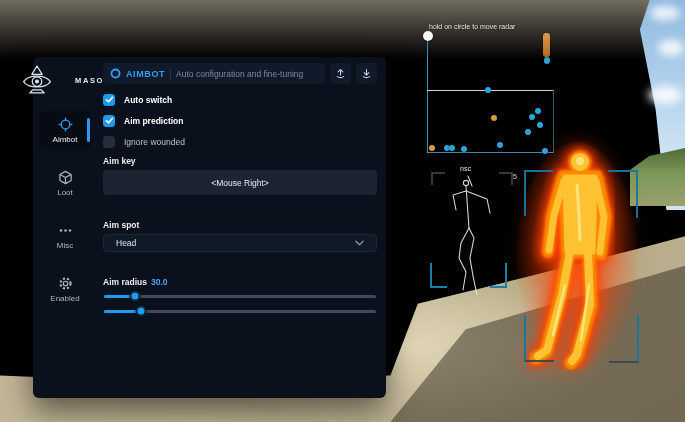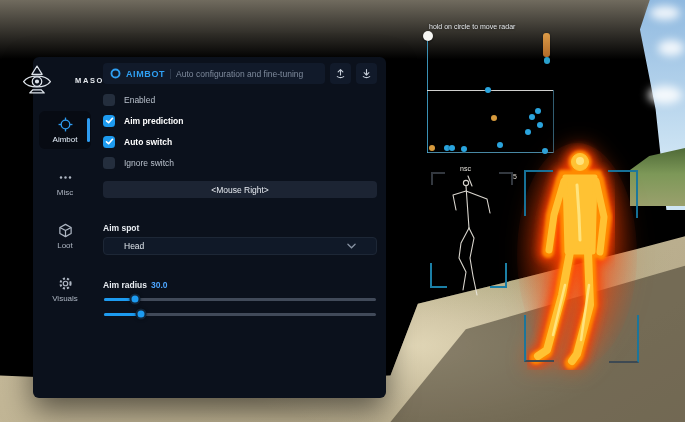--- a/index.html
+++ b/index.html
@@ -109,24 +109,24 @@
   .check-row { display:flex; align-items:center; gap:9px; height:13px; margin-bottom:8px; cursor:pointer; }
   .checkbox { width:12px; height:12px; border-radius:3.5px; background:#242e3d; flex:0 0 auto;
     display:flex; align-items:center; justify-content:center; }
   .checkbox svg { opacity:0; }
   .check-row.checked .checkbox { background:#1d9bf0; }
   .check-row.checked .checkbox svg { opacity:1; }
   .check-label { font-size:8.5px; color:#b9c1cc; }
   .check-row.checked .check-label { color:#ffffff; font-weight:bold; }
 
   .section-label { font-size:8.5px; color:#e9edf2; font-weight:bold; } .mt8 { margin-top:25px; } .mt6 { margin-top:6px; }
-  .key-button { margin-top:4px; height:17px; width:100%; border:none; border-radius:4px;
+  .key-button { margin-top:4px; height:25px; width:100%; border:none; border-radius:4px;
     background:#1c2433; color:#e6eaf0; font-size:8.5px; font-family:"Liberation Sans",sans-serif; cursor:pointer; }
   .select { margin-top:4px; height:18px; width:100%; border-radius:4px; background:#101928;
-    border:1px solid #1d2736; display:flex; align-items:center; padding:0 20px; cursor:pointer; }
+    border:1px solid #1d2736; display:flex; align-items:center; padding:0 12px; cursor:pointer; }
   .select-value { flex:1; font-size:8.5px; color:#dfe5ec; }
   .select .chev { color:#8792a2; display:flex; }
 
   .slider-label-row { display:flex; gap:4px; align-items:baseline; }
   .slider-value { font-size:8.5px; color:#4da6ff; font-weight:bold; }
   .slider { position:relative; height:12px; margin-top:3px; cursor:pointer; }
   .slider-track { position:absolute; left:1px; right:1px; top:5px; height:3px; border-radius:2px; background:#414a59; }
   .slider-fill { position:absolute; left:0; top:0; height:100%; border-radius:2px; background:#1d9bf0; }
   .slider-thumb { position:absolute; top:6px; width:11px; height:11px; border-radius:50%;
     background:#1d9bf0; border:2px solid #11253a; transform:translate(-50%,-50%); box-shadow:0 0 3px rgba(0,0,0,.5); }
@@ -267,49 +267,49 @@
           </svg>
         </span>
         <span class="nav-label">Aimbot</span>
         <span class="active-bar"></span>
       </div>
 
 
 
       <div class="nav-item">
         <span class="nav-icon">
+          <svg width="15" height="15" viewBox="0 0 16 16" fill="none" stroke="currentColor" stroke-width="1.3" stroke-linejoin="round">
+            <path d="M8 1.5 L14 4.8 V11.2 L8 14.5 L2 11.2 V4.8 Z"></path>
+              <path d="M2 4.8 L8 8 L14 4.8 M8 8 V14.5"></path>
+          </svg>
+        </span>
+        <span class="nav-label">Loot</span>
+
+      </div>
+
+      <div class="nav-item">
+        <span class="nav-icon">
           <svg width="15" height="15" viewBox="0 0 16 16" fill="currentColor">
             <circle cx="3.2" cy="8" r="1.3"></circle>
               <circle cx="8" cy="8" r="1.3"></circle>
               <circle cx="12.8" cy="8" r="1.3"></circle>
           </svg>
         </span>
         <span class="nav-label">Misc</span>
-
-      </div>
-
-      <div class="nav-item">
-        <span class="nav-icon">
-          <svg width="15" height="15" viewBox="0 0 16 16" fill="none" stroke="currentColor" stroke-width="1.3" stroke-linejoin="round">
-            <path d="M8 1.5 L14 4.8 V11.2 L8 14.5 L2 11.2 V4.8 Z"></path>
-              <path d="M2 4.8 L8 8 L14 4.8 M8 8 V14.5"></path>
-          </svg>
-        </span>
-        <span class="nav-label">Loot</span>
 
       </div>
 
       <div class="nav-item">
         <span class="nav-icon">
           <svg width="15" height="15" viewBox="0 0 16 16" fill="none" stroke="currentColor">
             <circle cx="8" cy="8" r="5.4" stroke-width="2.2" stroke-dasharray="2.3 2.1"></circle>
             <circle cx="8" cy="8" r="2.4" stroke-width="1.3"></circle>
           </svg>
         </span>
-        <span class="nav-label">Visuals</span>
+        <span class="nav-label">Enabled</span>
 
       </div>
     </div>
 
     <div class="content">
       <div class="panel-header">
         <div class="title-strip">
           <svg width="11" height="11" viewBox="0 0 12 12" fill="none" stroke="#2f9ff2" stroke-width="2">
               <circle cx="6" cy="6" r="4.4"></circle>
             </svg>
@@ -325,54 +325,47 @@
         </button>
         <button class="icon-btn">
           <svg width="11" height="11" viewBox="0 0 14 14" fill="none" stroke="currentColor" stroke-width="1.4" stroke-linecap="round" stroke-linejoin="round">
             <path d="M7 2 V9 M4 6 L7 9 L10 6"></path>
               <path d="M3 11 Q7 13.5 11 11"></path>
           </svg>
         </button>
       </div>
 
       <div class="check-list">
-        <div class="check-row">
+        <div class="check-row checked">
           <span class="checkbox">
               <svg width="9" height="9" viewBox="0 0 12 12" fill="none" stroke="#fff" stroke-width="2.2" stroke-linecap="round" stroke-linejoin="round">
                 <polyline points="2,6.5 4.8,9 10,3"></polyline>
               </svg>
             </span>
-          <span class="check-label">Enabled</span>
+          <span class="check-label">Auto switch</span>
         </div>
         <div class="check-row checked">
           <span class="checkbox">
               <svg width="9" height="9" viewBox="0 0 12 12" fill="none" stroke="#fff" stroke-width="2.2" stroke-linecap="round" stroke-linejoin="round">
                 <polyline points="2,6.5 4.8,9 10,3"></polyline>
               </svg>
             </span>
           <span class="check-label">Aim prediction</span>
         </div>
-        <div class="check-row checked">
-          <span class="checkbox">
-              <svg width="9" height="9" viewBox="0 0 12 12" fill="none" stroke="#fff" stroke-width="2.2" stroke-linecap="round" stroke-linejoin="round">
-                <polyline points="2,6.5 4.8,9 10,3"></polyline>
-              </svg>
-            </span>
-          <span class="check-label">Auto switch</span>
-        </div>
         <div class="check-row">
           <span class="checkbox">
               <svg width="9" height="9" viewBox="0 0 12 12" fill="none" stroke="#fff" stroke-width="2.2" stroke-linecap="round" stroke-linejoin="round">
                 <polyline points="2,6.5 4.8,9 10,3"></polyline>
               </svg>
             </span>
-          <span class="check-label">Ignore switch</span>
+          <span class="check-label">Ignore wounded</span>
         </div>
       </div>
 
+      <div class="section-label">Aim key</div>
       <button class="key-button">&lt;Mouse Right&gt;</button>
 
       <div class="section-label mt8">Aim spot</div>
       <div class="select">
         <span class="select-value">Head</span>
         <span class="chev">
           <svg width="9" height="6" viewBox="0 0 10 6" fill="none" stroke="currentColor" stroke-width="1.4" stroke-linecap="round">
               <polyline points="1,1 5,5 9,1"></polyline>
             </svg>
         </span>

